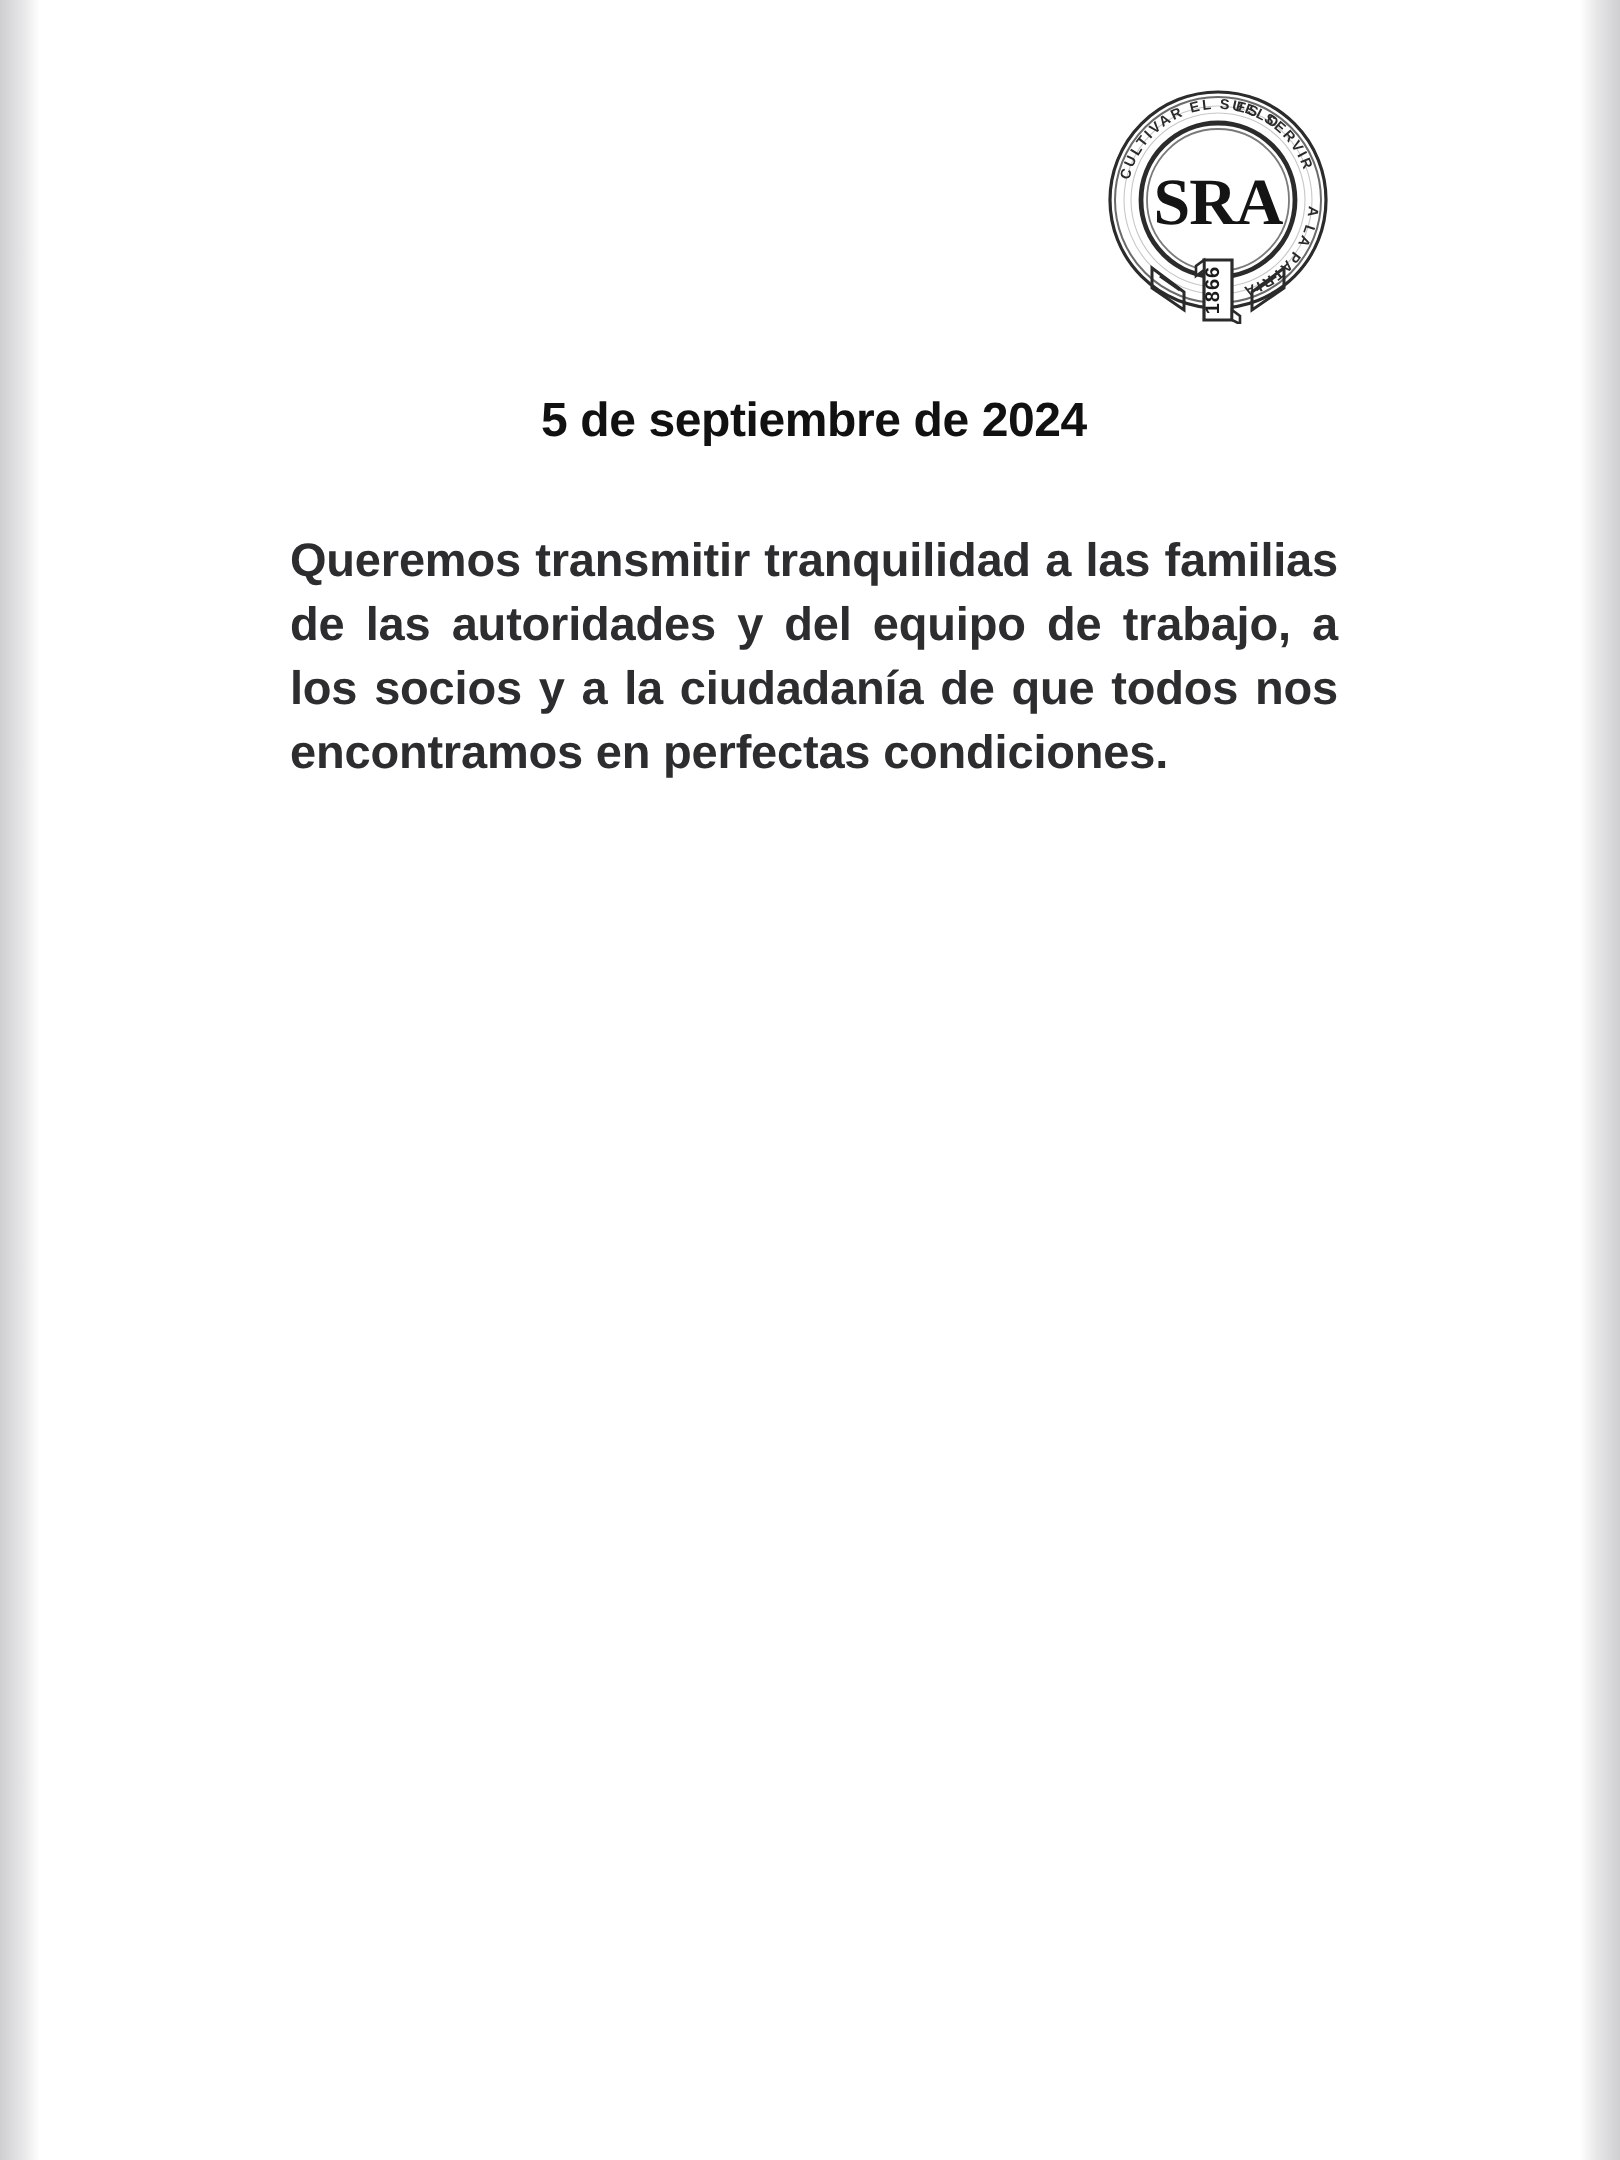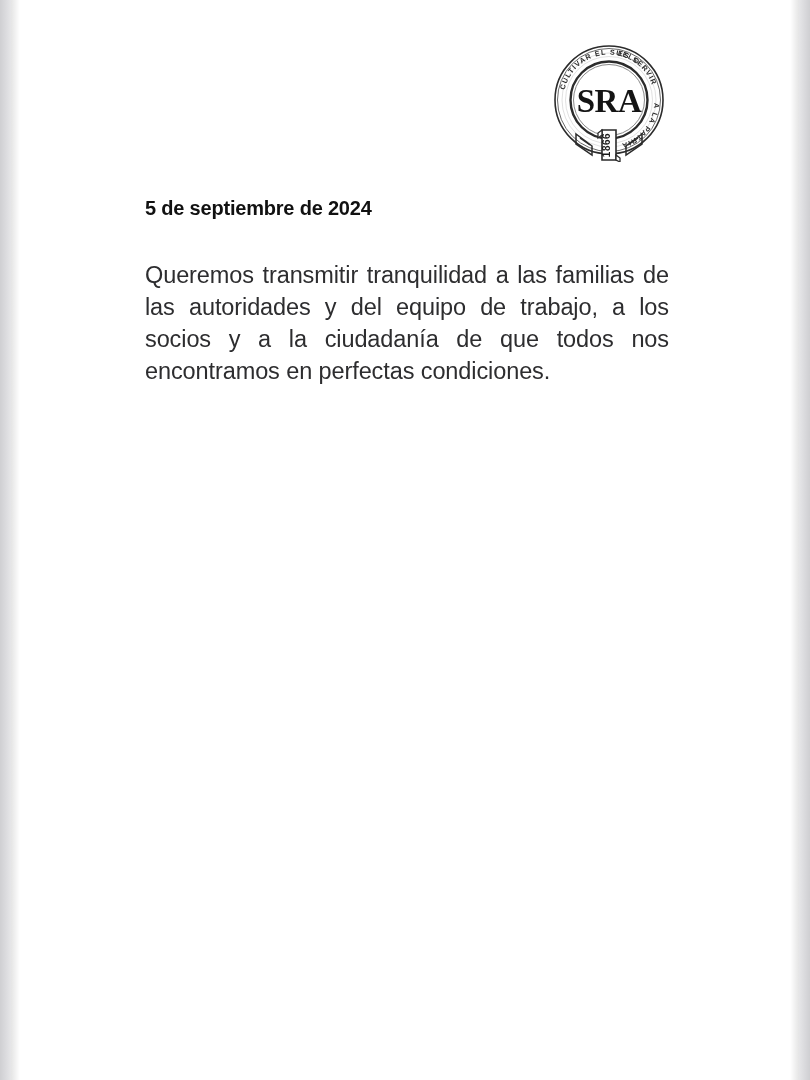--- a/index.html
+++ b/index.html
@@ -79,40 +79,40 @@
 
   
   .content {
     position: absolute;
     left: 134px;   
     width: 524px;
     top: 196px;
   }
 
   .doc-date {
-    text-align: left;
-    font-size: 20px;
+    text-align: center;
+    font-size: 24px;
     font-weight: 700;
     letter-spacing: -0.2px;
     color: #111111;
     margin: 0 0 38px 0;
     line-height: 1.25;
   }
 
   .doc-para {
     text-align: justify;
     text-justify: inter-word;
     font-size: 23.5px;
     line-height: 32px;
     color: #2d2d2f;
     margin: 0 0 25px 0;
     font-weight: 400;
     letter-spacing: -0.1px;
   }
-  .doc-para:last-child { margin-bottom: 0; }
+  .doc-para:last-child { margin-bottom: 0; font-weight: bold; }
 </style>
 </head>
 <body>
 
 <div class="screen">
 
   <div class="edge left"></div>
   <div class="edge-shadow left"></div>
   <div class="edge right"></div>
   <div class="edge-shadow right"></div>

